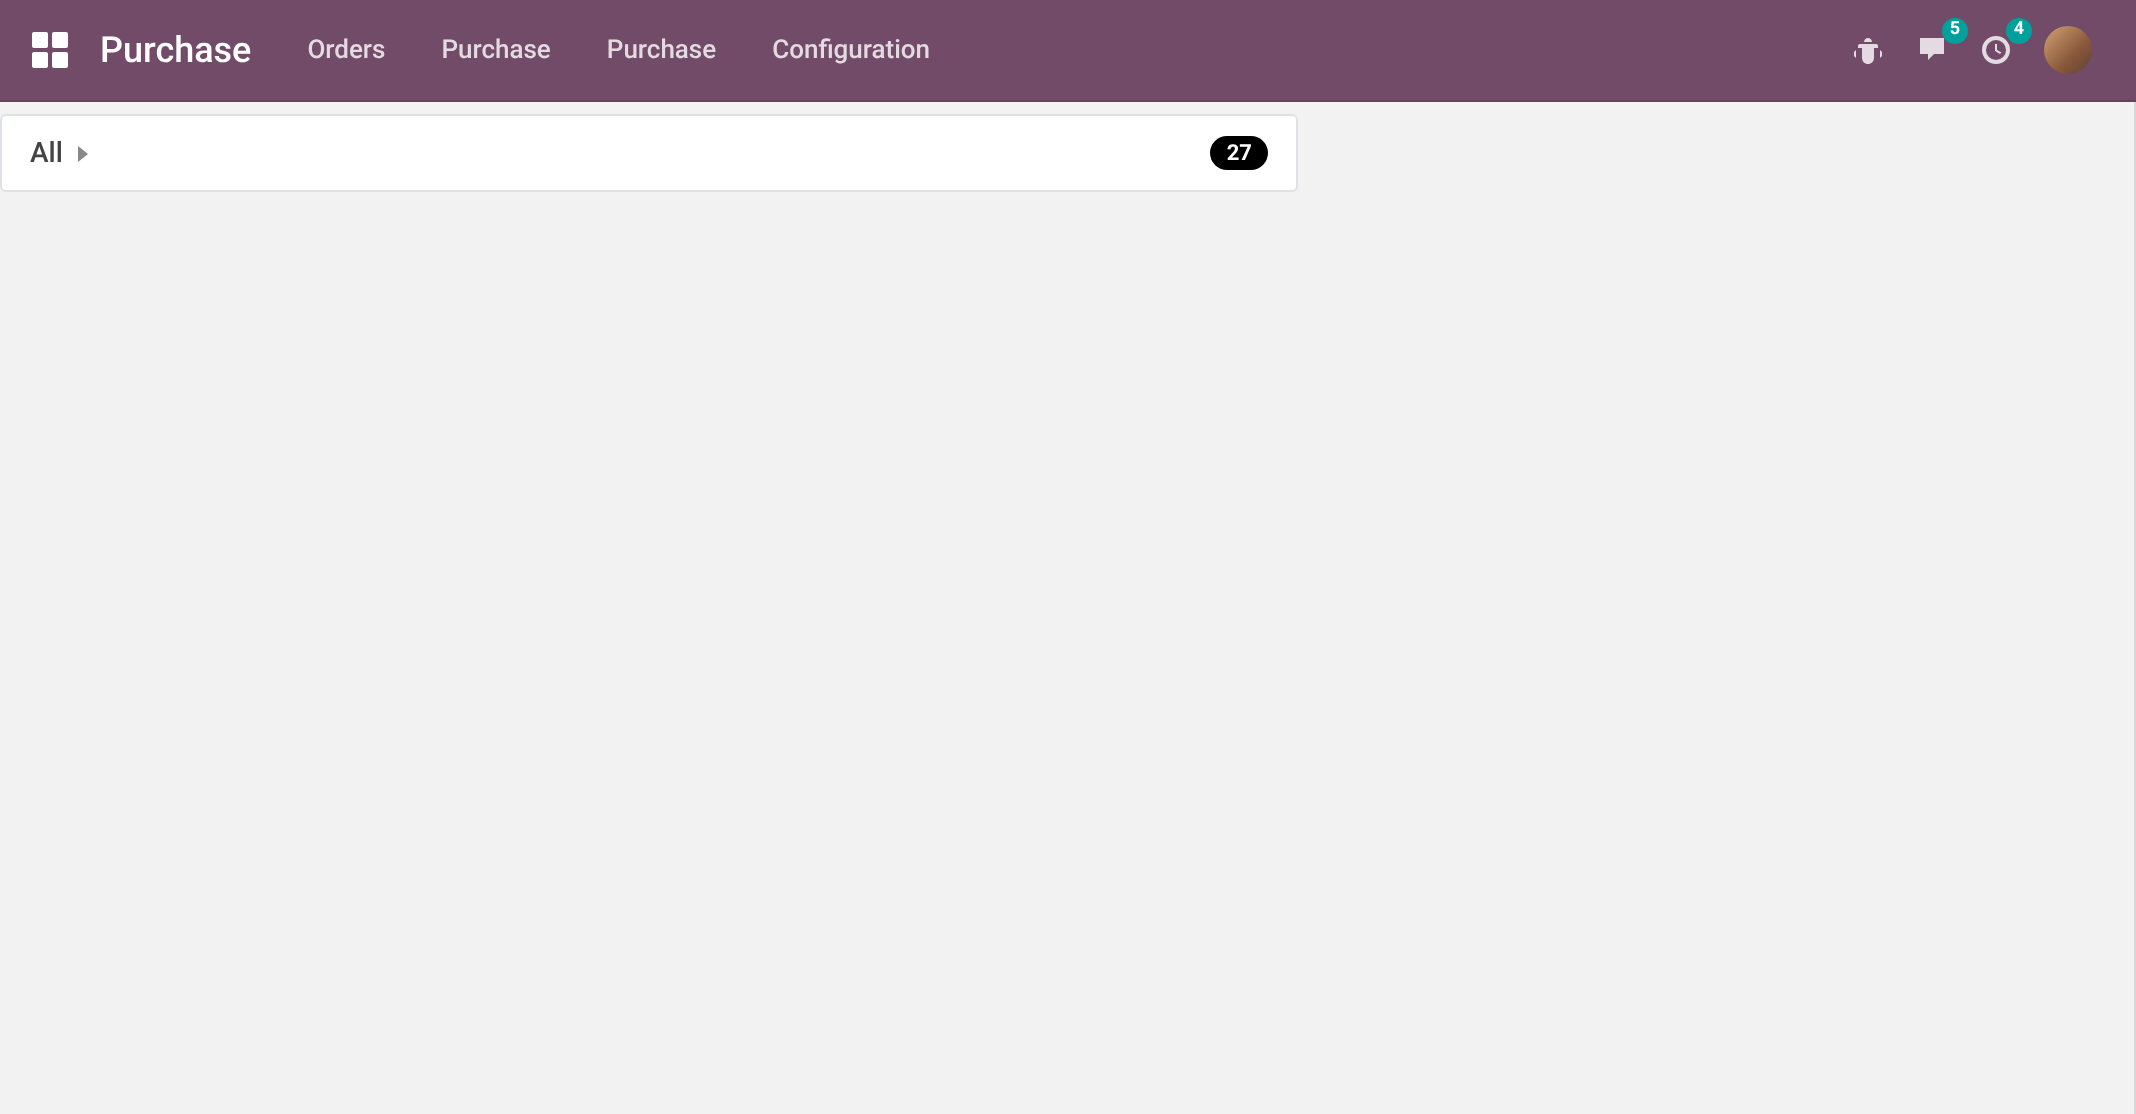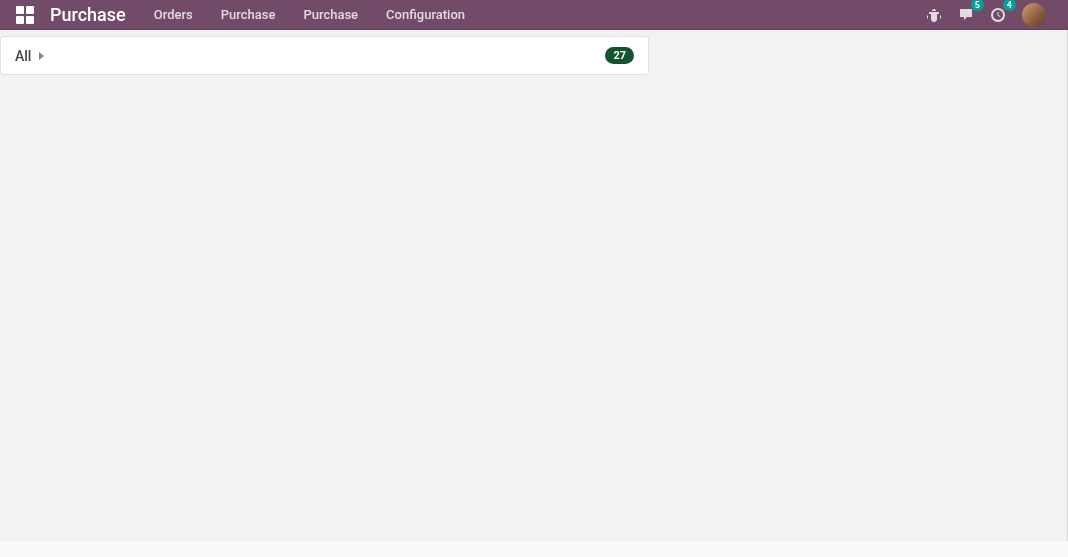--- a/index.html
+++ b/index.html
@@ -10,21 +10,21 @@
     body {
       font-family: -apple-system, BlinkMacSystemFont, "Segoe UI", Roboto, "Helvetica Neue", Arial, sans-serif;
       font-size: 13px;
       background: #f9f9f9;
       width: 1068px;
       height: 557px;
       overflow: hidden;
     }
     .navbar {
       background: #714b67;
-      height: 30px;
+      height: 51px;
       display: flex;
       align-items: center;
       padding: 0 16px;
       color: #fff;
       border-bottom: 1px solid rgba(0,0,0,0.1);
     }
     .navbar-left {
       display: flex;
       align-items: center;
       flex: 1;
@@ -142,21 +142,21 @@
     }
     .caret-icon {
       width: 0;
       height: 0;
       border-top: 4px solid transparent;
       border-bottom: 4px solid transparent;
       border-left: 5px solid #888;
       margin-left: 2px;
     }
     .count-pill {
-      background: #14532d;
+      background: #000000;
       color: #fff;
       font-size: 11px;
       font-weight: 700;
       padding: 2px 8px;
       border-radius: 10px;
       line-height: 1.2;
     }
   </style>
 </head>
 <body>

